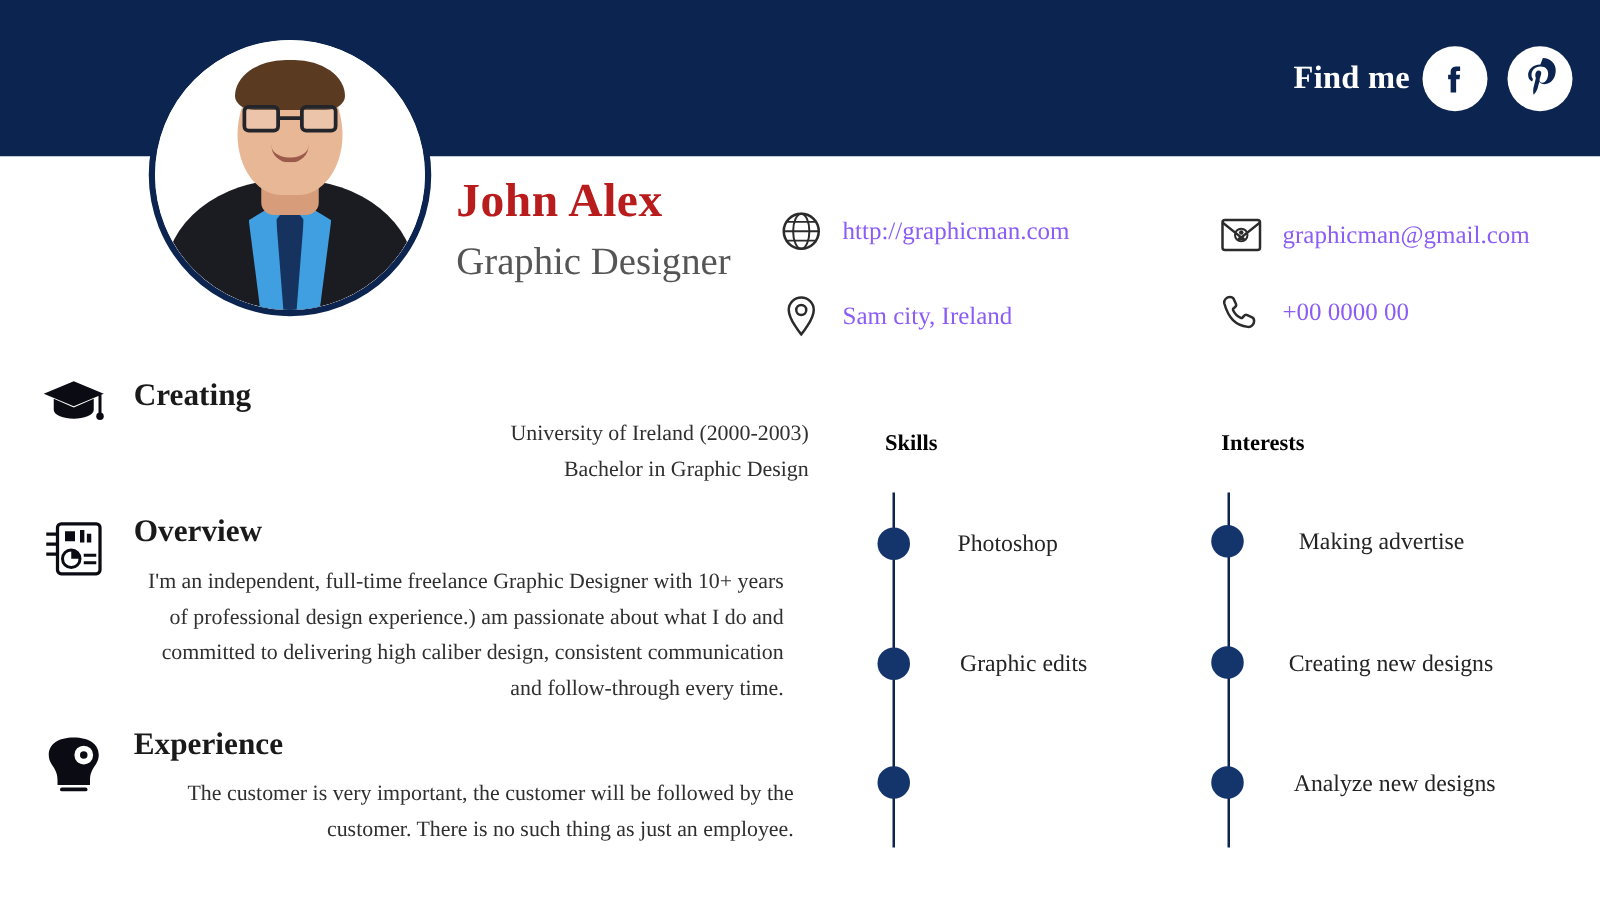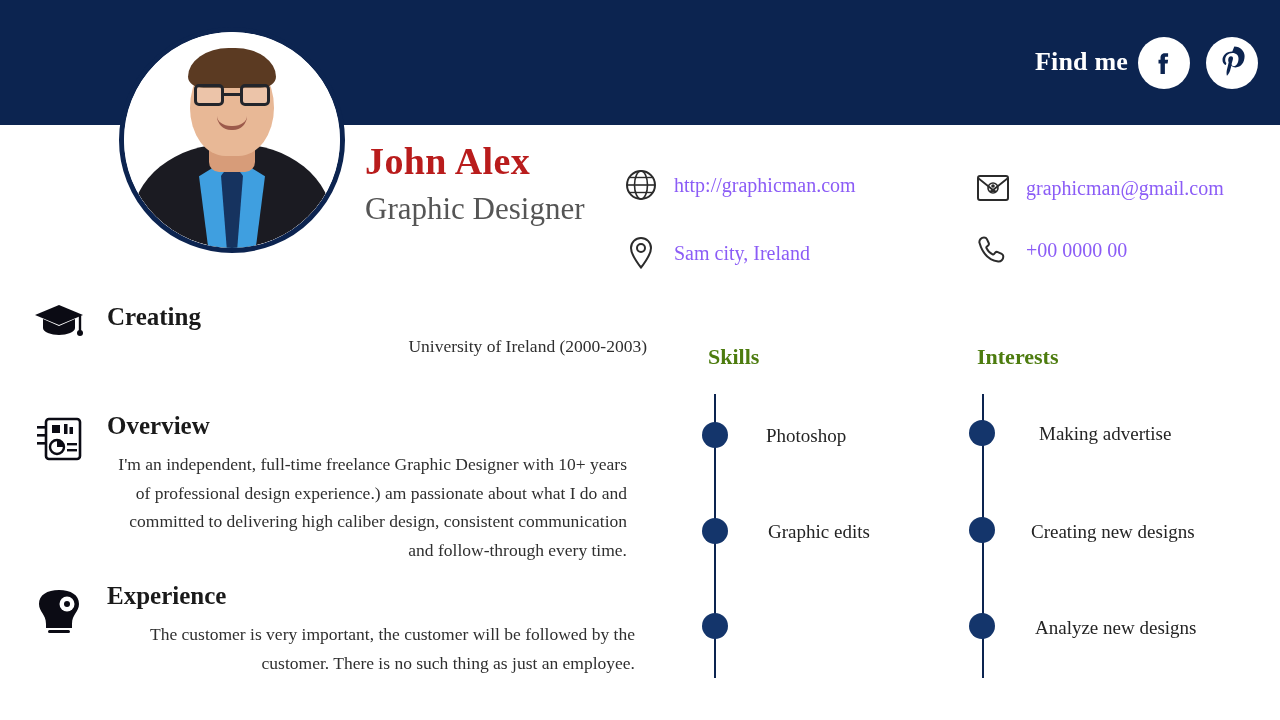--- a/index.html
+++ b/index.html
@@ -182,23 +182,23 @@
   .ttl-ovw { left: 107px; top: 412px; }
   .bdy-ovw { left: 107px; top: 450px; width: 520px; }
 
   .ico-exp { left: 33px; top: 585px; }
   .ttl-exp { left: 107px; top: 582px; }
   .bdy-exp { left: 107px; top: 620px; width: 528px; }
 
   
   .col-title {
     position: absolute;
-    font-size: 22px;
+    font-size: 18px;
     font-weight: bold;
-    color: #4d7c0f;
+    color: #000000;
   }
   .t-skills    { left: 708px; top: 344px; }
   .t-interests { left: 977px; top: 344px; }
 
   .tl-line {
     position: absolute;
     width: 2px;
     background: #0c2450;
   }
   .line-skills    { left: 714px; top: 394px; height: 284px; }
@@ -327,20 +327,21 @@
     <svg width="52" height="40" viewBox="0 0 52 40">
       <path d="M26 4 L50 14 L26 24 L2 14 Z" fill="#0b0b14"></path>
       <path d="M10 18 v9 c0 4 8 7 16 7 s16-3 16-7 v-9 l-16 7 z" fill="#0b0b14"></path>
       <line x1="47" y1="15" x2="47" y2="30" stroke="#0b0b14" stroke-width="2.4"></line>
       <circle cx="47" cy="32" r="3" fill="#0b0b14"></circle>
     </svg>
   </div>
   <div class="sec-title ttl-edu">Creating</div>
   <div class="sec-body bdy-edu">
     <div>University of Ireland (2000-2003)</div>
+    <div>Bachelor in Graphic Design</div>
   </div>
 
   <div class="sec-icon ico-ovw">
     <svg width="50" height="46" viewBox="0 0 50 46">
       <rect x="12" y="3" width="34" height="40" rx="3" fill="none" stroke="#0b0b14" stroke-width="2.6"></rect>
       <rect x="18" y="9" width="8" height="8" fill="#0b0b14"></rect>
       <rect x="30" y="8" width="3.5" height="10" fill="#0b0b14"></rect>
       <rect x="35.5" y="11" width="3.5" height="7" fill="#0b0b14"></rect>
       <circle cx="23" cy="31" r="7" fill="none" stroke="#0b0b14" stroke-width="2.4"></circle>
       <path d="M23 31 V24 a7 7 0 0 1 7 7 z" fill="#0b0b14"></path>

